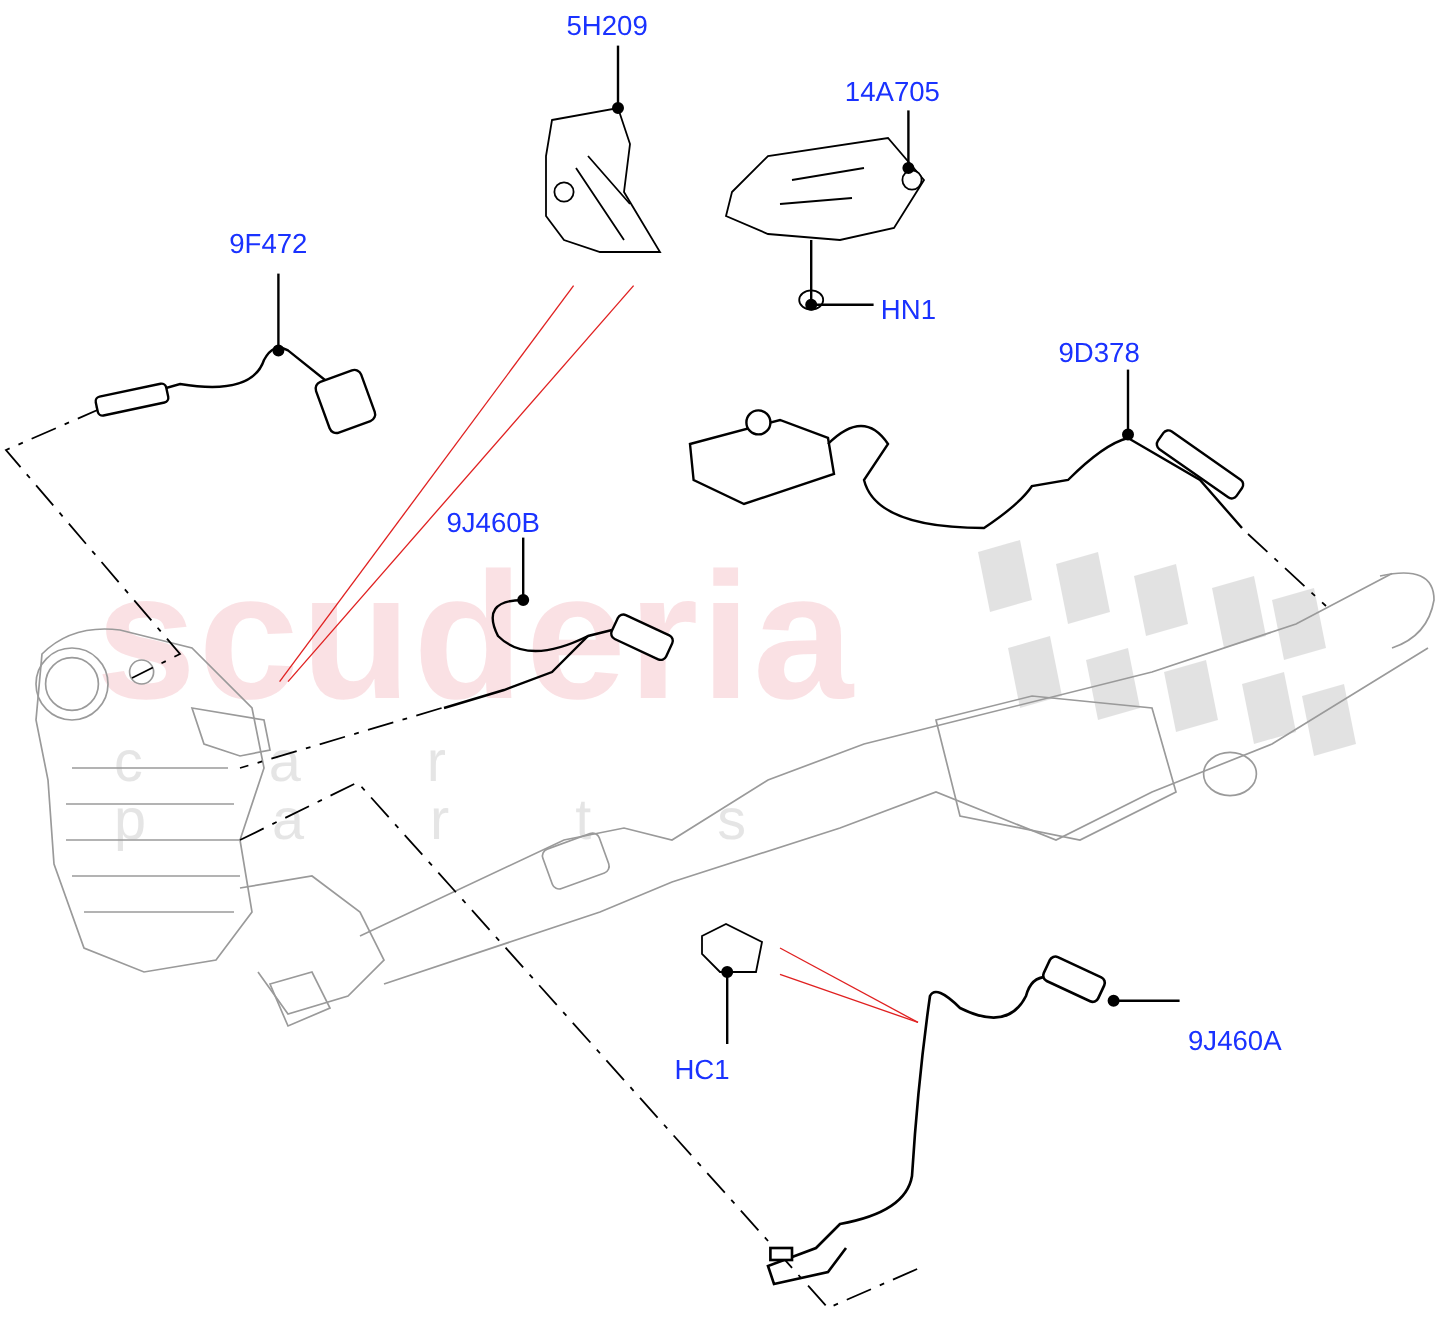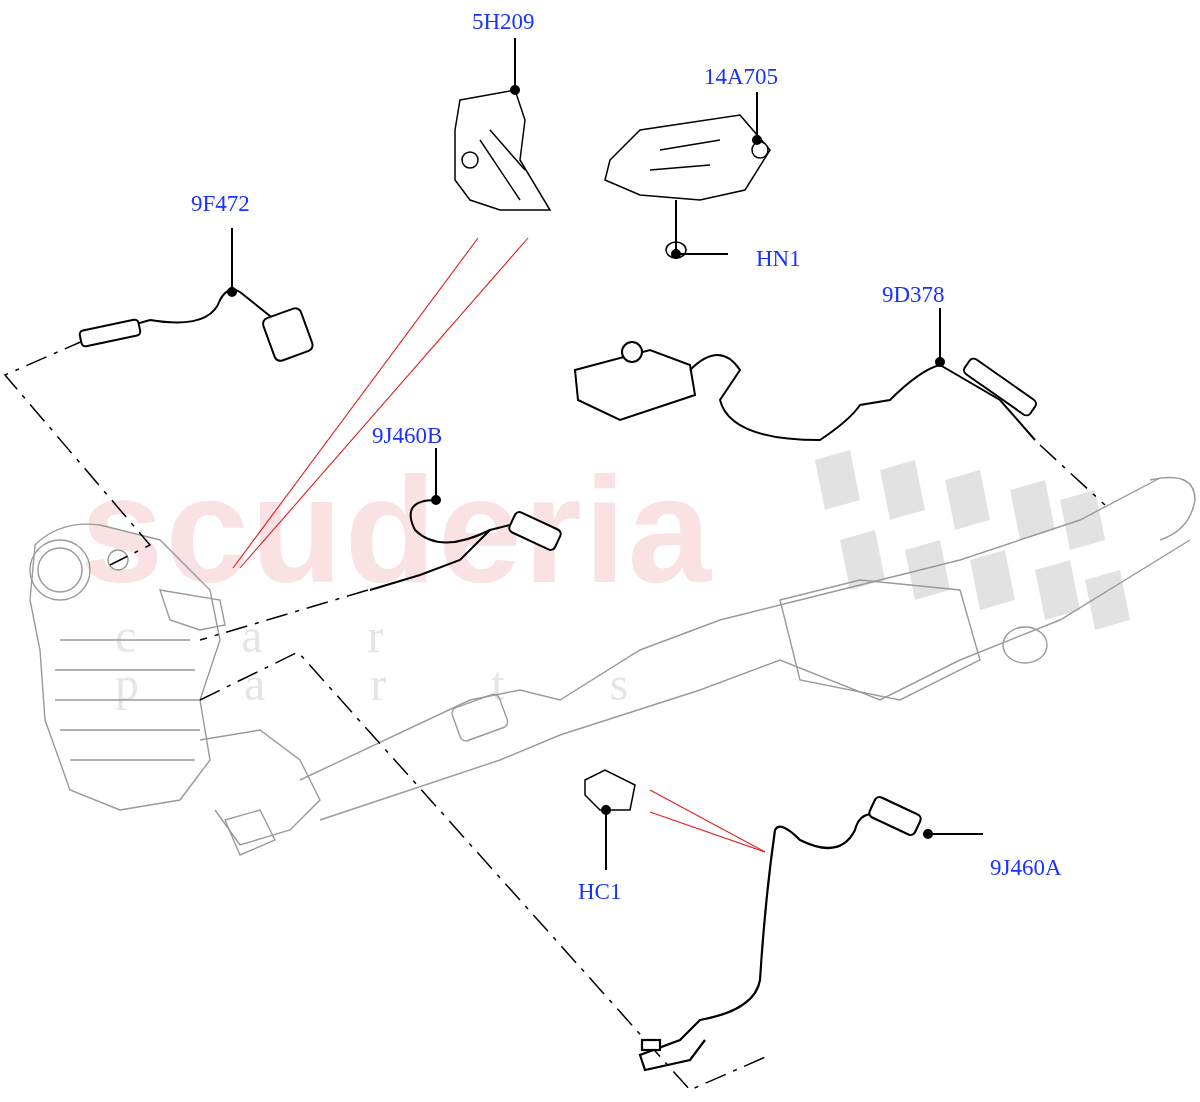--- a/index.html
+++ b/index.html
@@ -1,20 +1,20 @@
 <!DOCTYPE html>
 <html><head>
 <meta charset="utf-8">
 <style>
   html, body { margin: 0; padding: 0; background: #ffffff; }
   body { width: 1200px; height: 1102px; position: relative; overflow: hidden; font-family: "Liberation Sans", sans-serif; }
   #stage { position: absolute; left: 0; top: 0; width: 1200px; height: 1102px; }
-  .callout { position: absolute; color: #1a32ff; font-size: 23px; font-family: Liberation Serif, serif; white-space: nowrap; cursor: pointer; line-height: 1; }
+  .callout { position: absolute; color: #1a32ff; font-size: 23px; font-family: Liberation Sans, sans-serif; white-space: nowrap; cursor: pointer; line-height: 1; }
   .wm-main { position: absolute; left: 80px; top: 455px; font-size: 150px; font-weight: bold; color: rgba(230,120,130,0.22); letter-spacing: 2px; font-family: "Liberation Sans", sans-serif; line-height: 1; }
-  .wm-sub { position: absolute; left: 95px; top: 612px; font-size: 48px; color: rgba(170,170,170,0.30); letter-spacing: 105px; font-family: Liberation Serif, serif; line-height: 1; margin-left: 20px; }
+  .wm-sub { position: absolute; left: 95px; top: 612px; font-size: 48px; color: rgba(170,170,170,0.30); letter-spacing: 105px; font-family: Liberation Sans, sans-serif; line-height: 1; }
 </style>
 </head>
 <body>
 
 <div id="stage">
 
   <div class="wm-main">scuderia</div>
   <div class="wm-sub">car parts</div>
 
   <svg width="1200" height="1102" viewBox="0 0 1200 1102" style="position:absolute;left:0;top:0">
@@ -118,19 +118,19 @@
         <circle cx="436" cy="500" r="4"></circle>
       <line x1="606" y1="812" x2="606" y2="870"></line>
         <circle cx="606" cy="810" r="4"></circle>
       <line x1="928" y1="834" x2="983" y2="834"></line>
         <circle cx="928" cy="834" r="4"></circle>
     </g>
   </svg>
 
   <div class="callout" style="left:472px;top:10px">5H209</div>
   <div class="callout" style="left:704px;top:65px">14A705</div>
-  <div class="callout" style="left:756px;top:247px">HN1</div>
+  <div class="callout" style="left:734px;top:247px">HN1</div>
   <div class="callout" style="left:191px;top:192px">9F472</div>
   <div class="callout" style="left:882px;top:283px">9D378</div>
   <div class="callout" style="left:372px;top:424px">9J460B</div>
-  <div class="callout" style="left:578px;top:880px">HC1</div>
+  <div class="callout" style="left:562px;top:880px">HC1</div>
   <div class="callout" style="left:990px;top:856px">9J460A</div>
 </div>
 
 </body></html>

